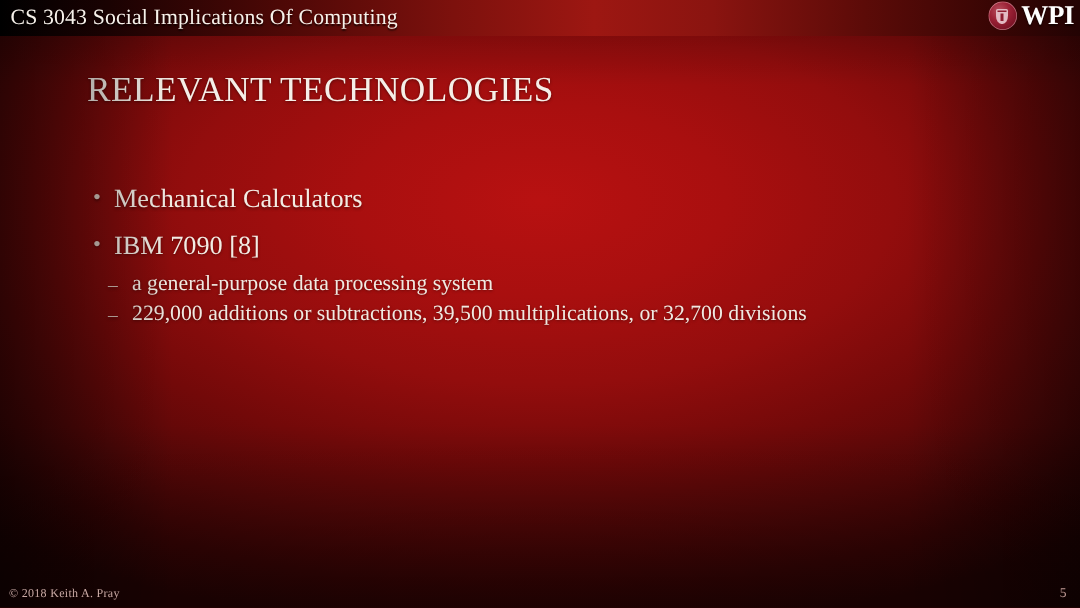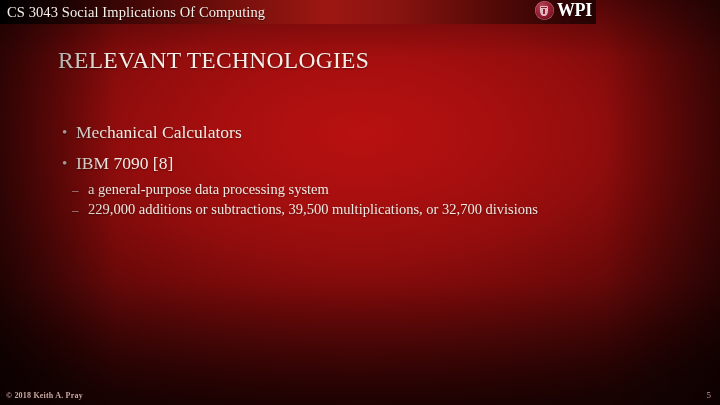--- a/index.html
+++ b/index.html
@@ -32,21 +32,21 @@
     pointer-events: none;
     background:
       linear-gradient(to right, rgba(0,0,0,0.55) 0%, rgba(0,0,0,0.0) 16%, rgba(0,0,0,0.0) 84%, rgba(0,0,0,0.45) 100%),
       linear-gradient(to bottom, rgba(0,0,0,0.25) 0%, rgba(0,0,0,0.0) 14%, rgba(0,0,0,0.0) 70%, rgba(0,0,0,0.45) 100%);
   }
 
   
   #header-bar {
     position: absolute;
     left: 0; top: 0;
-    width: 596px;
+    width: 720px;
     height: 24px;
     background: linear-gradient(to right,
       #000000 0%,
       #1a0202 10%,
       #4d0806 26%,
       #7d110d 42%,
       #9d1712 55%,
       #8a1410 66%,
       #5c0b08 80%,
       #380504 92%,
@@ -164,21 +164,21 @@
     font-size: 13px;
     color: #d6c6bd;
   }
 
   
   #footer-copyright {
     position: absolute;
     left: 6px;
     bottom: 5px;
     font-size: 8px;
-    font-weight: bold;
+    font-weight: normal;
     color: #c9a9a4;
     letter-spacing: 0.2px;
     z-index: 3;
   }
   #footer-pagenum {
     position: absolute;
     right: 9px;
     bottom: 5px;
     font-size: 9px;
     color: #c09a95;

